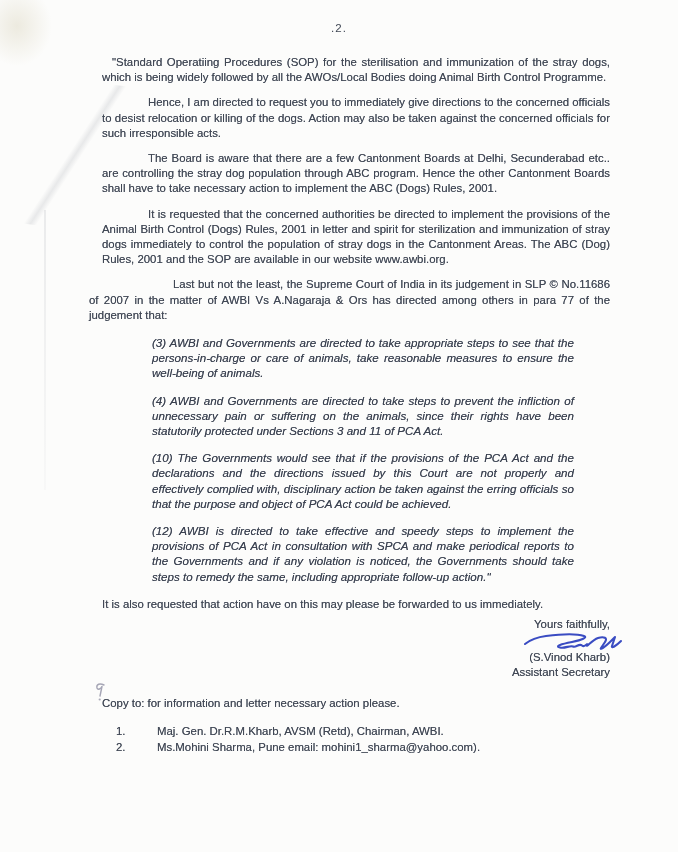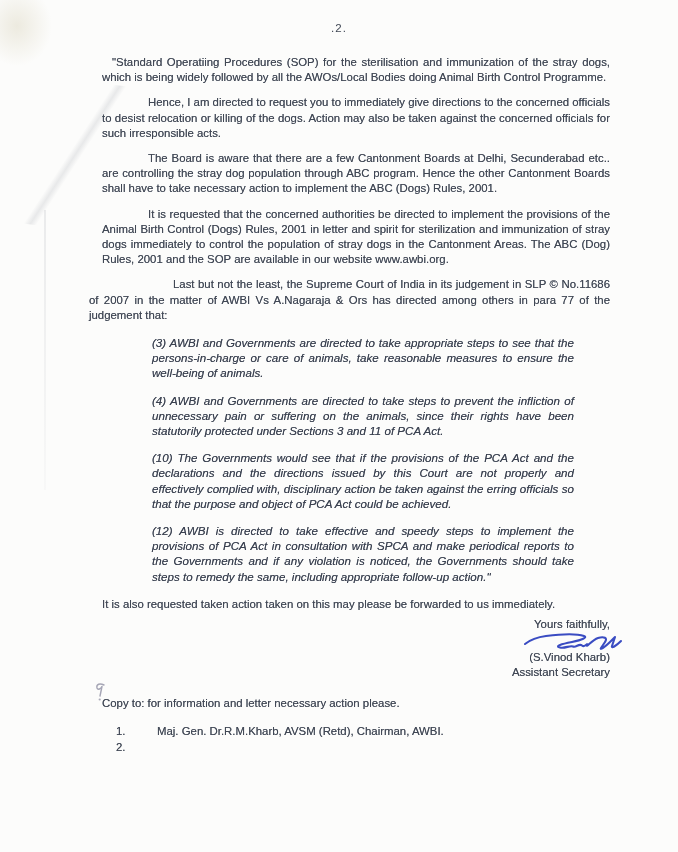--- a/index.html
+++ b/index.html
@@ -96,21 +96,21 @@
 
     <p class="para indent-deep">
       <span>Last but not the least, the Supreme Court of India in its judgement in SLP © No.11686 of 2007 in the matter of AWBI Vs A.Nagaraja &amp; Ors has directed among others in para 77 of the judgement that:</span>
     </p>
 
     <div class="quote">(3) AWBI and Governments are directed to take appropriate steps to see that the persons-in-charge or care of animals, take reasonable measures to ensure the well-being of animals.</div>
     <div class="quote">(4) AWBI and Governments are directed to take steps to prevent the infliction of unnecessary pain or suffering on the animals, since their rights have been statutorily protected under Sections 3 and 11 of PCA Act.</div>
     <div class="quote">(10) The Governments would see that if the provisions of the PCA Act and the declarations and the directions issued by this Court are not properly and effectively complied with, disciplinary action be taken against the erring officials so that the purpose and object of PCA Act could be achieved.</div>
     <div class="quote">(12) AWBI is directed to take effective and speedy steps to implement the provisions of PCA Act in consultation with SPCA and make periodical reports to the Governments and if any violation is noticed, the Governments should take steps to remedy the same, including appropriate follow-up action."</div>
 
-    <p class="para final">It is also requested taken action taken on this may please be forwarded to us immediately.</p>
+    <p class="para final">It is also requested that action have on this may please be forwarded to us immediately.</p>
 
     <div class="closing">
       <div>Yours faithfully,</div>
       <svg class="signature-svg" width="104" height="24" viewBox="0 0 104 24">
         <path d="M3 13 C 8 9, 16 6, 24 5 C 40 3, 56 3, 62 5 C 66 6.5, 60 9, 50 11
                  C 40 13, 32 15, 38 16.5 C 43 17.8, 48 14, 51 15.5 C 54 17, 57 12, 60 14.5
                  C 63 17, 66 11, 65 14 C 64 17, 70 9, 76 7 C 82 5, 86 7, 83 11
                  L 79 17 C 77.5 19.5, 83 16, 88 11 L 93 6 L 90 15 C 89 18, 94 15, 99 10" fill="none" stroke="#3a4cc2" stroke-width="2.1" stroke-linecap="round" stroke-linejoin="round"></path>
       </svg>
       <div>(S.Vinod Kharb)</div>
@@ -118,20 +118,21 @@
     </div>
 
     <div class="copy-to">
       <div class="copy-heading">Copy to: for information and letter necessary action please.</div>
       <div class="copy-row">
         <span class="copy-num">1.</span>
         <span>Maj. Gen. Dr.R.M.Kharb, AVSM (Retd), Chairman, AWBI.</span>
       </div>
       <div class="copy-row">
         <span class="copy-num">2.</span>
+        <span>Ms.Mohini Sharma, Pune email: mohini1_sharma@yahoo.com).</span>
       </div>
     </div>
 
   </div>
 
   <svg class="pen-mark-svg" width="18" height="24" viewBox="0 0 18 24">
     <path d="M12 3 C 8 1, 4 2, 5 6 C 5.8 8.2, 9 7, 10 4.5 L 8 14" fill="none" stroke="#9595a8" stroke-width="1.4" stroke-linecap="round" stroke-linejoin="round" opacity="0.85"></path>
     <circle cx="7.7" cy="17.5" r="1.1" fill="#9595a8" opacity="0.8"></circle>
   </svg>
 

